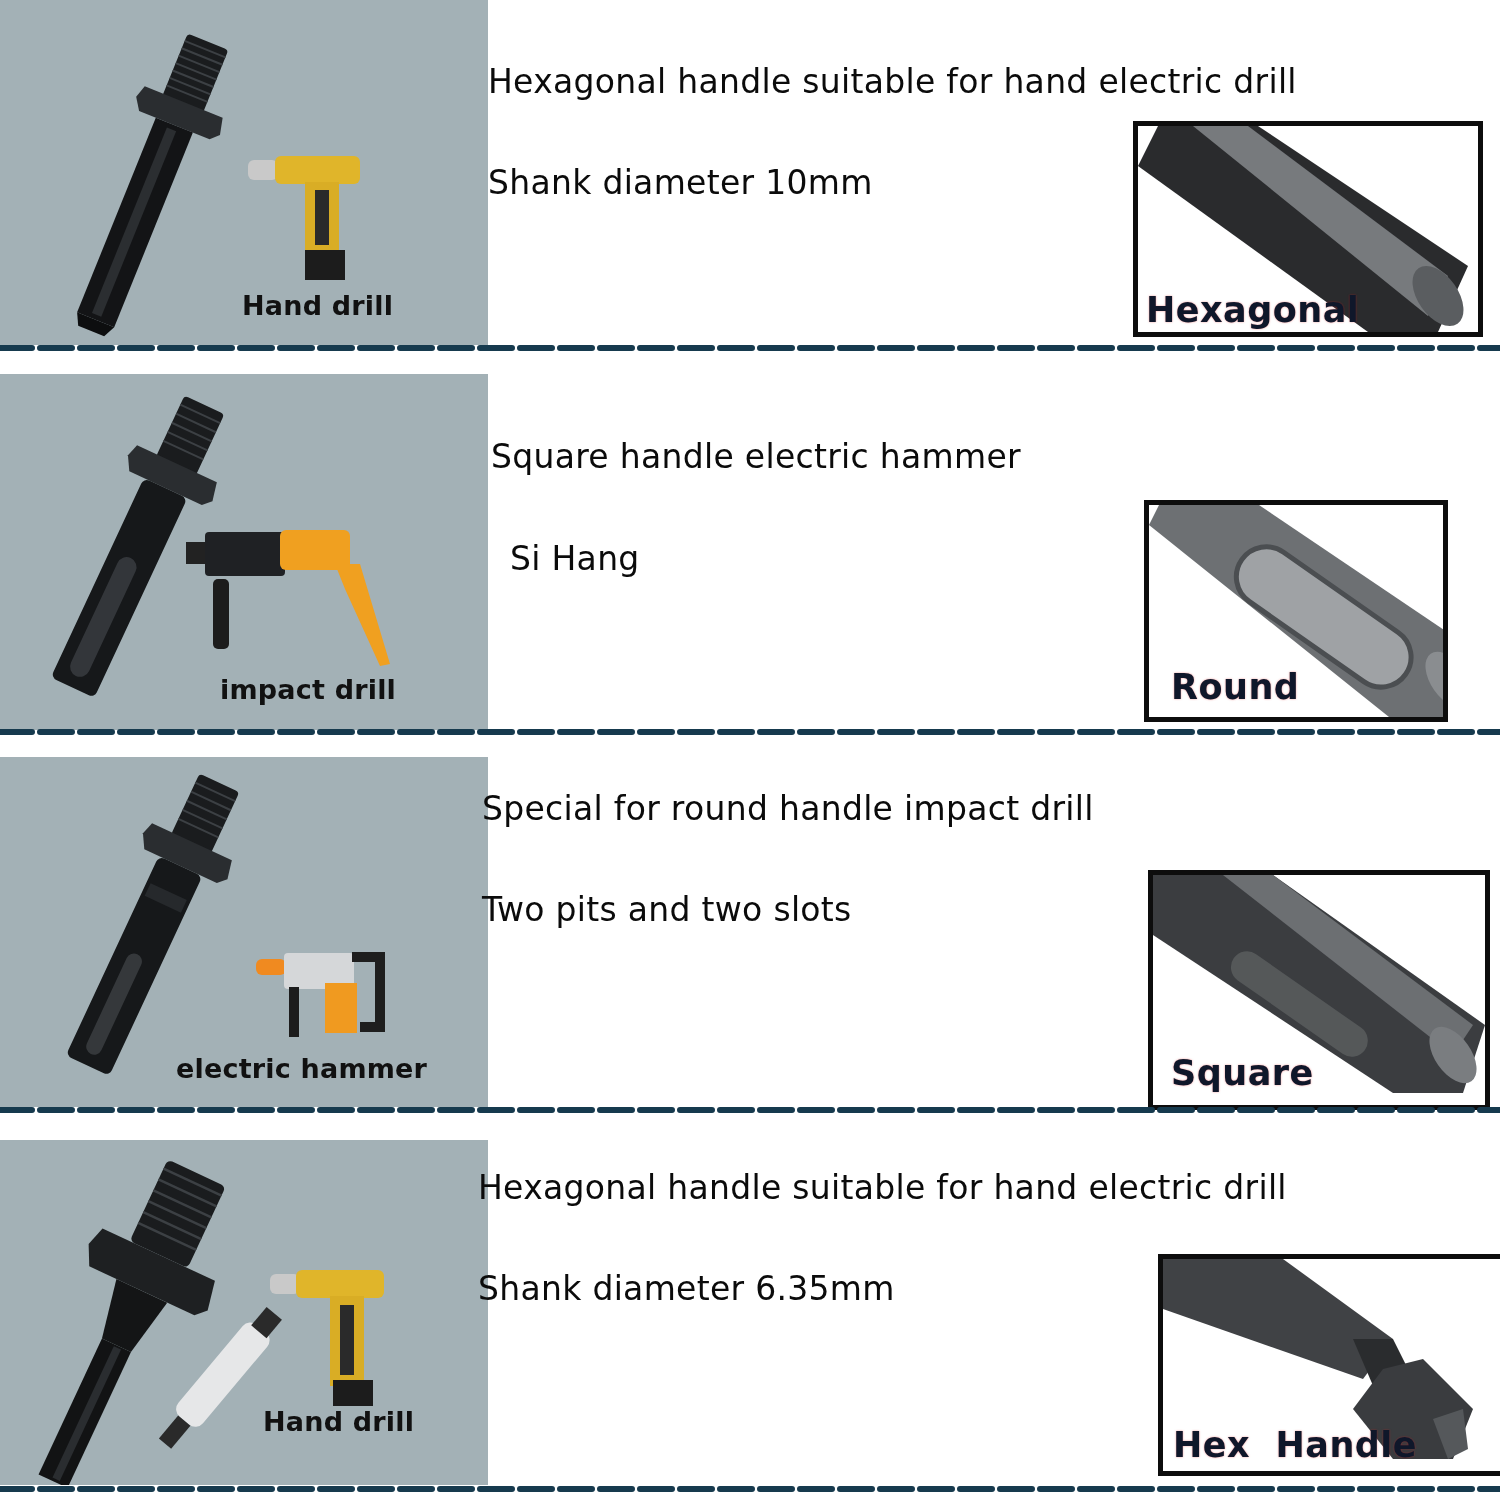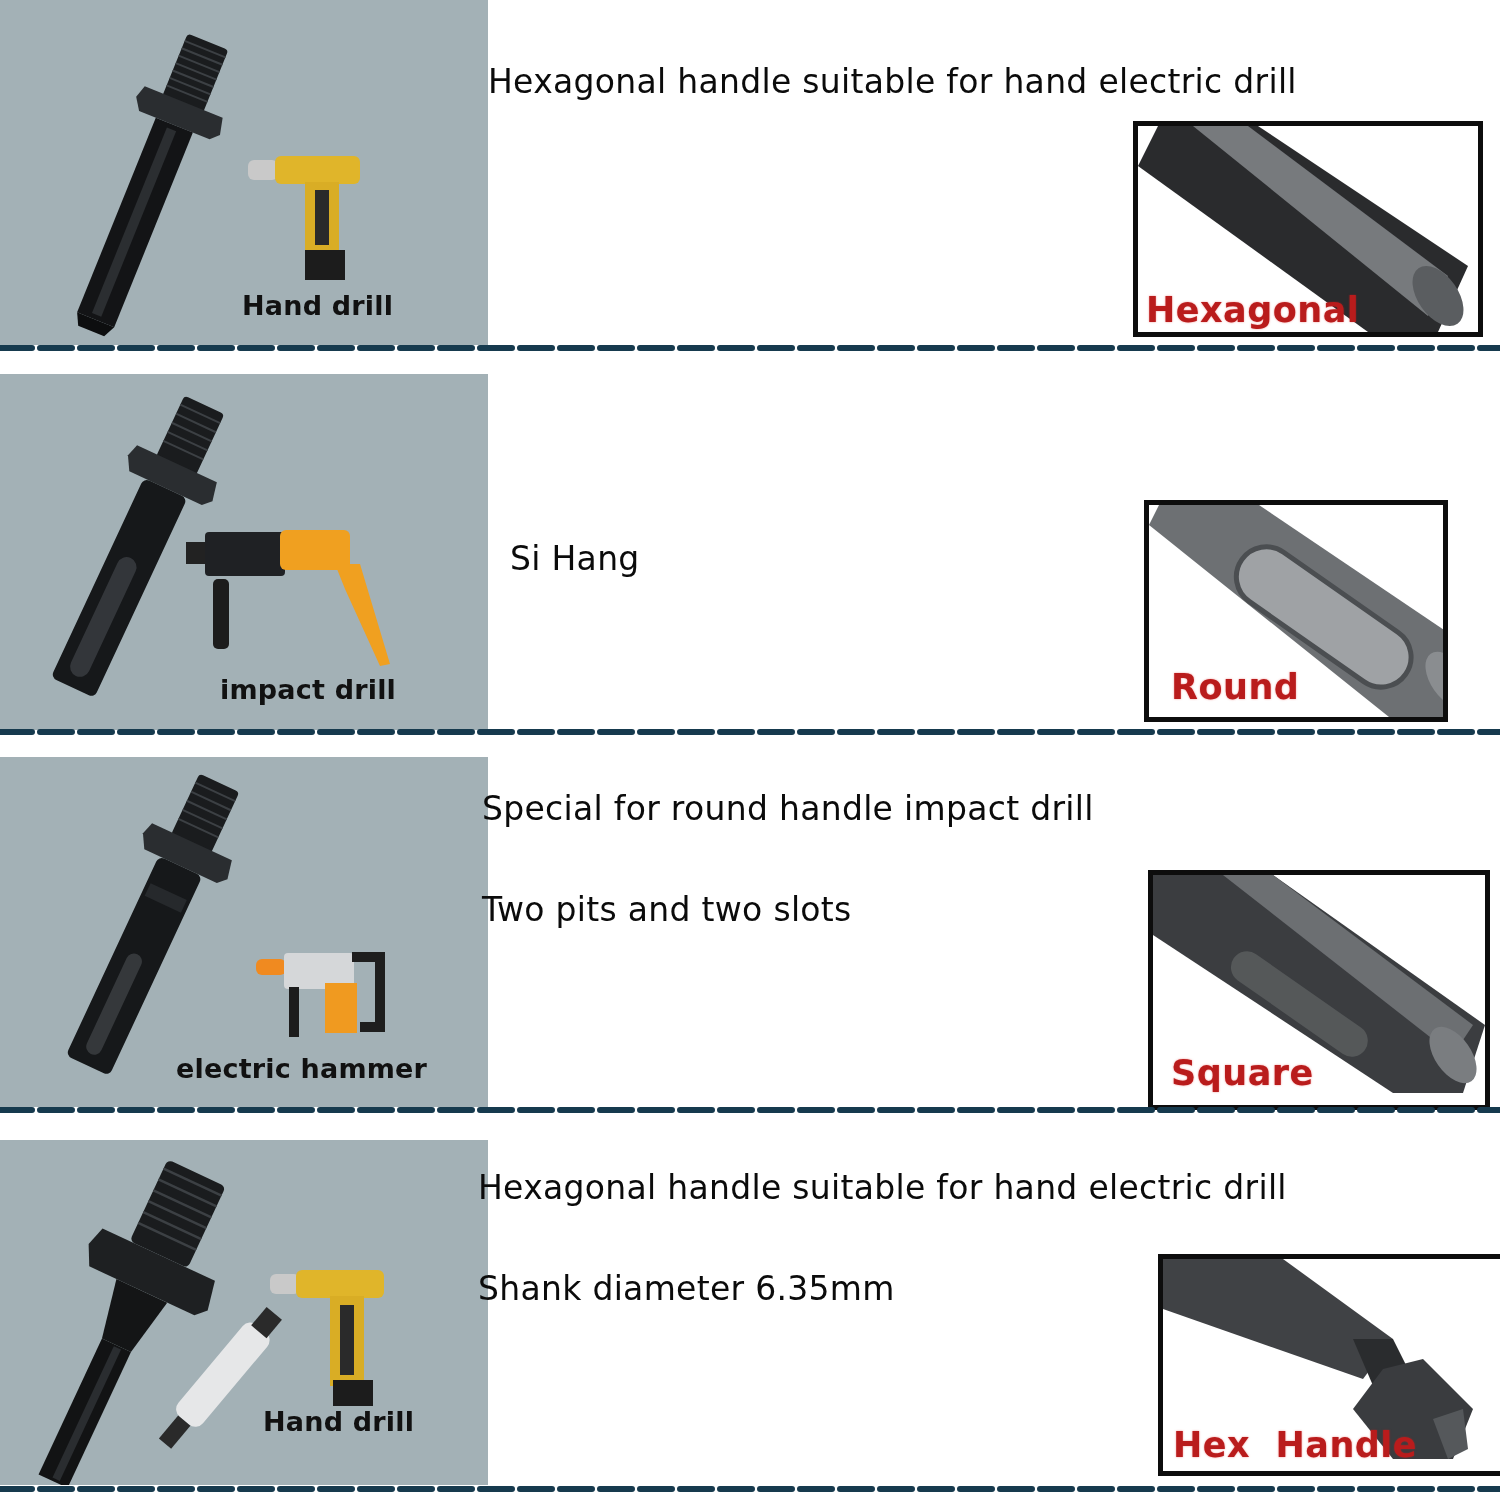--- a/index.html
+++ b/index.html
@@ -6,21 +6,21 @@
   body { width:1500px; height:1497px; position:relative; overflow:hidden;
          font-family:"DejaVu Sans", sans-serif; color:#0b0b0b; }
   .row { position:absolute; left:0; width:1500px; }
   .panel { position:absolute; left:0; width:488px; background:#a3b1b6; overflow:hidden; }
   .panel svg { position:absolute; left:0; top:0; }
   .tool-label { position:absolute; font-weight:bold; font-size:27px; color:#111; white-space:nowrap; letter-spacing:0.2px; }
   .desc { position:absolute; font-weight:normal; font-size:33px; color:#0b0b0b; white-space:nowrap; letter-spacing:0.3px; }
   .detail { position:absolute; background:#fff; border:5px solid #0d0d0d; overflow:hidden; box-sizing:border-box; }
   .detail svg { position:absolute; left:0; top:0; }
   .shank-name { position:absolute; left:8px; bottom:2px; font-family:"DejaVu Sans", sans-serif; font-weight:bold;
-                font-size:35px; color:#b91c1c; letter-spacing:0.5px; text-shadow:0 0 2px rgba(230,30,30,0.5); white-space:nowrap; }
+                font-size:35px; color:#0f172a; letter-spacing:0.5px; text-shadow:0 0 2px rgba(230,30,30,0.5); white-space:nowrap; }
   .sep { position:absolute; left:0; width:1500px; height:8px; }
 </style>
 </head>
 <body>
 
 <div class="row" style="top:0;height:350px;">
   <div class="panel" style="top:0;height:345px;">
     <svg width="404" height="345">
       <g transform="translate(150,180) rotate(22)">
         <rect x="-20" y="-150" width="44" height="70" rx="4" fill="#1a1c1e"></rect>
@@ -42,20 +42,21 @@
         <rect x="248" y="160" width="30" height="20" rx="6" fill="#c9c9c9"></rect>
         <rect x="275" y="156" width="85" height="28" rx="6" fill="#e0b52a"></rect>
         <rect x="305" y="182" width="34" height="70" fill="#d9ad25"></rect>
         <rect x="315" y="190" width="14" height="55" fill="#2a2a2a"></rect>
         <rect x="305" y="250" width="40" height="30" fill="#1c1c1c"></rect>
       </g>
     </svg>
     <span class="tool-label" style="left:242px;top:290px;">Hand drill</span>
   </div>
   <div class="desc" style="left:488px;top:62px;">Hexagonal handle suitable for hand electric drill</div>
+  <div class="desc" style="left:488px;top:163px;">Shank diameter 10mm</div>
   <div class="detail" style="left:1133px;top:121px;width:350px;height:216px;">
     <svg width="340" height="206">
       <polygon points="20,0 120,0 330,140 300,206 230,206 0,40" fill="#2a2b2d"></polygon>
       <polygon points="55,0 110,0 310,150 290,190" fill="#777a7d"></polygon>
       <ellipse cx="300" cy="170" rx="20" ry="34" transform="rotate(-35 300 170)" fill="#5a5d60"></ellipse>
     </svg>
     <span class="shank-name">Hexagonal</span>
   </div>
 </div>
 <svg class="sep" style="top:344px;" width="1500" height="8">
@@ -81,20 +82,21 @@
       <g>
         <rect x="186" y="168" width="22" height="22" fill="#222"></rect>
         <rect x="205" y="158" width="80" height="44" rx="4" fill="#1f2124"></rect>
         <rect x="280" y="156" width="70" height="40" rx="6" fill="#f0a020"></rect>
         <polygon points="335,190 360,190 390,290 380,292 345,215" fill="#f0a020"></polygon>
         <rect x="213" y="205" width="16" height="70" rx="5" fill="#1c1c1c"></rect>
       </g>
     </svg>
     <span class="tool-label" style="left:220px;top:300px;">impact drill</span>
   </div>
+  <div class="desc" style="left:491px;top:63px;">Square handle electric hammer</div>
   <div class="desc" style="left:510px;top:165px;">Si Hang</div>
   <div class="detail" style="left:1144px;top:126px;width:304px;height:222px;">
     <svg width="332" height="212">
       <polygon points="10,0 110,0 332,150 310,212 240,212 0,20" fill="#6d7073"></polygon>
       <rect x="110" y="30" width="200" height="60" rx="30" transform="rotate(35 110 30)" fill="#9fa2a5" stroke="#4b4e51" stroke-width="5"></rect>
       <ellipse cx="300" cy="175" rx="18" ry="32" transform="rotate(-35 300 175)" fill="#8a8d90"></ellipse>
     </svg>
     <span class="shank-name" style="left:22px;bottom:10px;">Round</span>
   </div>
 </div>

